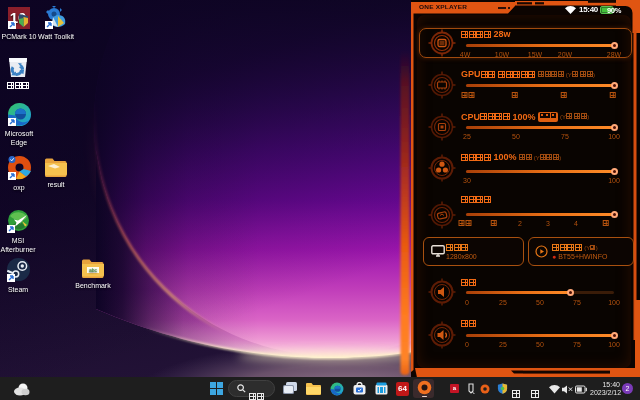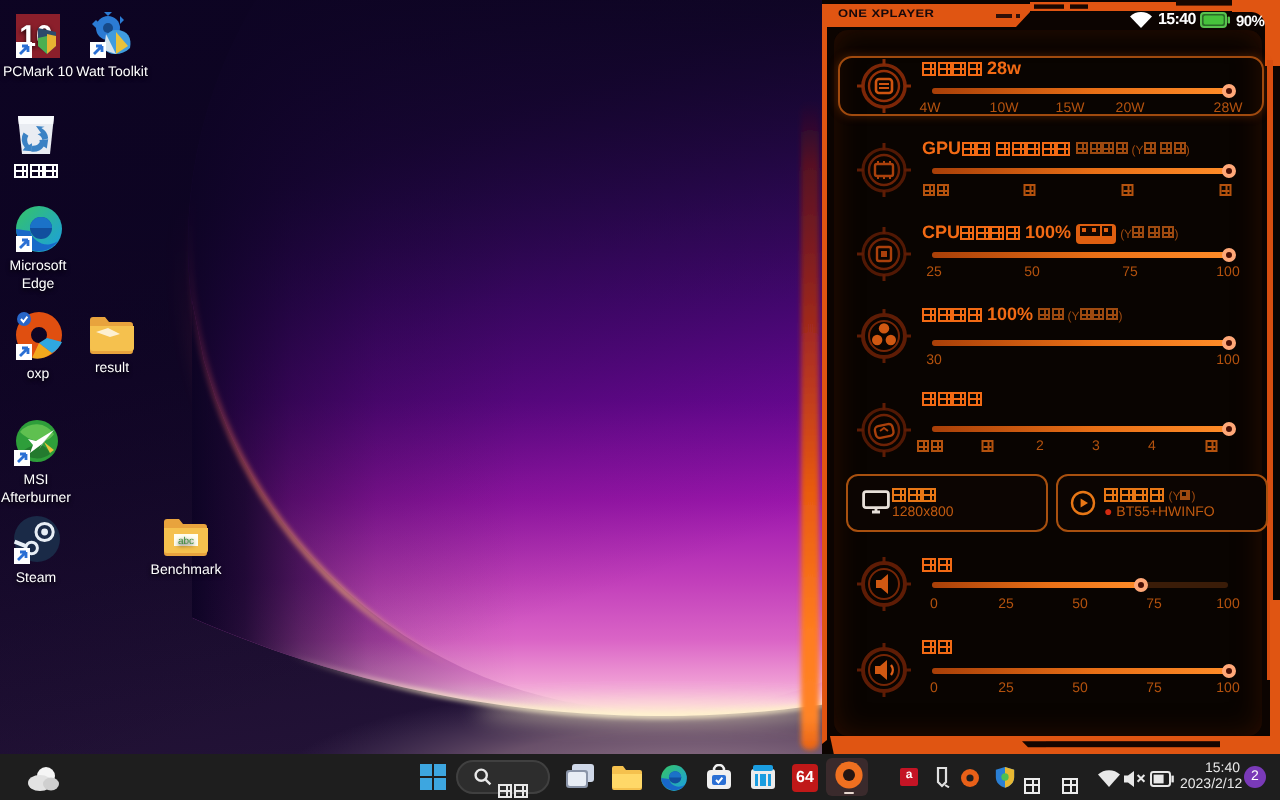--- a/index.html
+++ b/index.html
@@ -258,21 +258,21 @@
 
 <svg width="11" height="8" viewBox="0 0 11 8" style="position:absolute;left:154px;top:6px">
         <path d="M0 2.2 A8 8 0 0 1 11 2.2 L5.5 8 Z" fill="#fff"></path>
       </svg>
 <div style="position:absolute;left:168px;top:5px;color:#fff;font-weight:bold;font-size:8px;letter-spacing:-0.3px">15:40</div>
 <svg width="15" height="8" viewBox="0 0 15 8" style="position:absolute;left:189px;top:6px">
         <rect x="0.5" y="0.5" width="12.5" height="7" rx="1.5" fill="#2a6a28" stroke="#58c24e" stroke-width="1"></rect>
         <rect x="1.8" y="1.8" width="10" height="4.4" rx="0.8" fill="#46c23c"></rect>
         <rect x="13.8" y="2.2" width="1.2" height="3.6" rx="0.6" fill="#58c24e"></rect>
       </svg>
-<div style="position:absolute;left:207px;top:5.5px;color:#fff;font-weight:bold;font-size:7.5px;letter-spacing:-0.3px">90%</div>
+<div style="position:absolute;left:196px;top:5.5px;color:#fff;font-weight:bold;font-size:7.5px;letter-spacing:-0.3px">90%</div>
 
 <div style="position:absolute;left:8px;top:27.5px;width:213px;height:30px;border:1px solid #a04a0e;border-radius:7px;box-shadow:0 0 5px rgba(200,80,10,.35)"></div>
 <svg class="ring" style="top:28.5px" width="28" height="28" viewBox="0 0 28 28">
         <circle cx="14" cy="14" r="10.5" stroke="#7c2607" stroke-width="1.8" fill="none"></circle>
         <circle cx="14" cy="14" r="7.5" stroke="#953008" stroke-width="1.2" fill="none"></circle>
         <path d="M14 0.5 V4 M14 24 V27.5 M0.5 14 H4 M24 14 H27.5" stroke="#822a07" stroke-width="1.5"></path>
         <rect x="10" y="10.5" width="8" height="7" rx="1.5" fill="none" stroke="#cf5410" stroke-width="1.3"></rect>
         <path d="M11.5 13 h5 M11.5 15 h5" stroke="#cf5410" stroke-width="1"></path>
       </svg>
 <div class="ptitle" style="top:30px"><span class="z"></span><span class="z"></span><span class="z"></span><span class="z"></span>&nbsp;28w</div>

